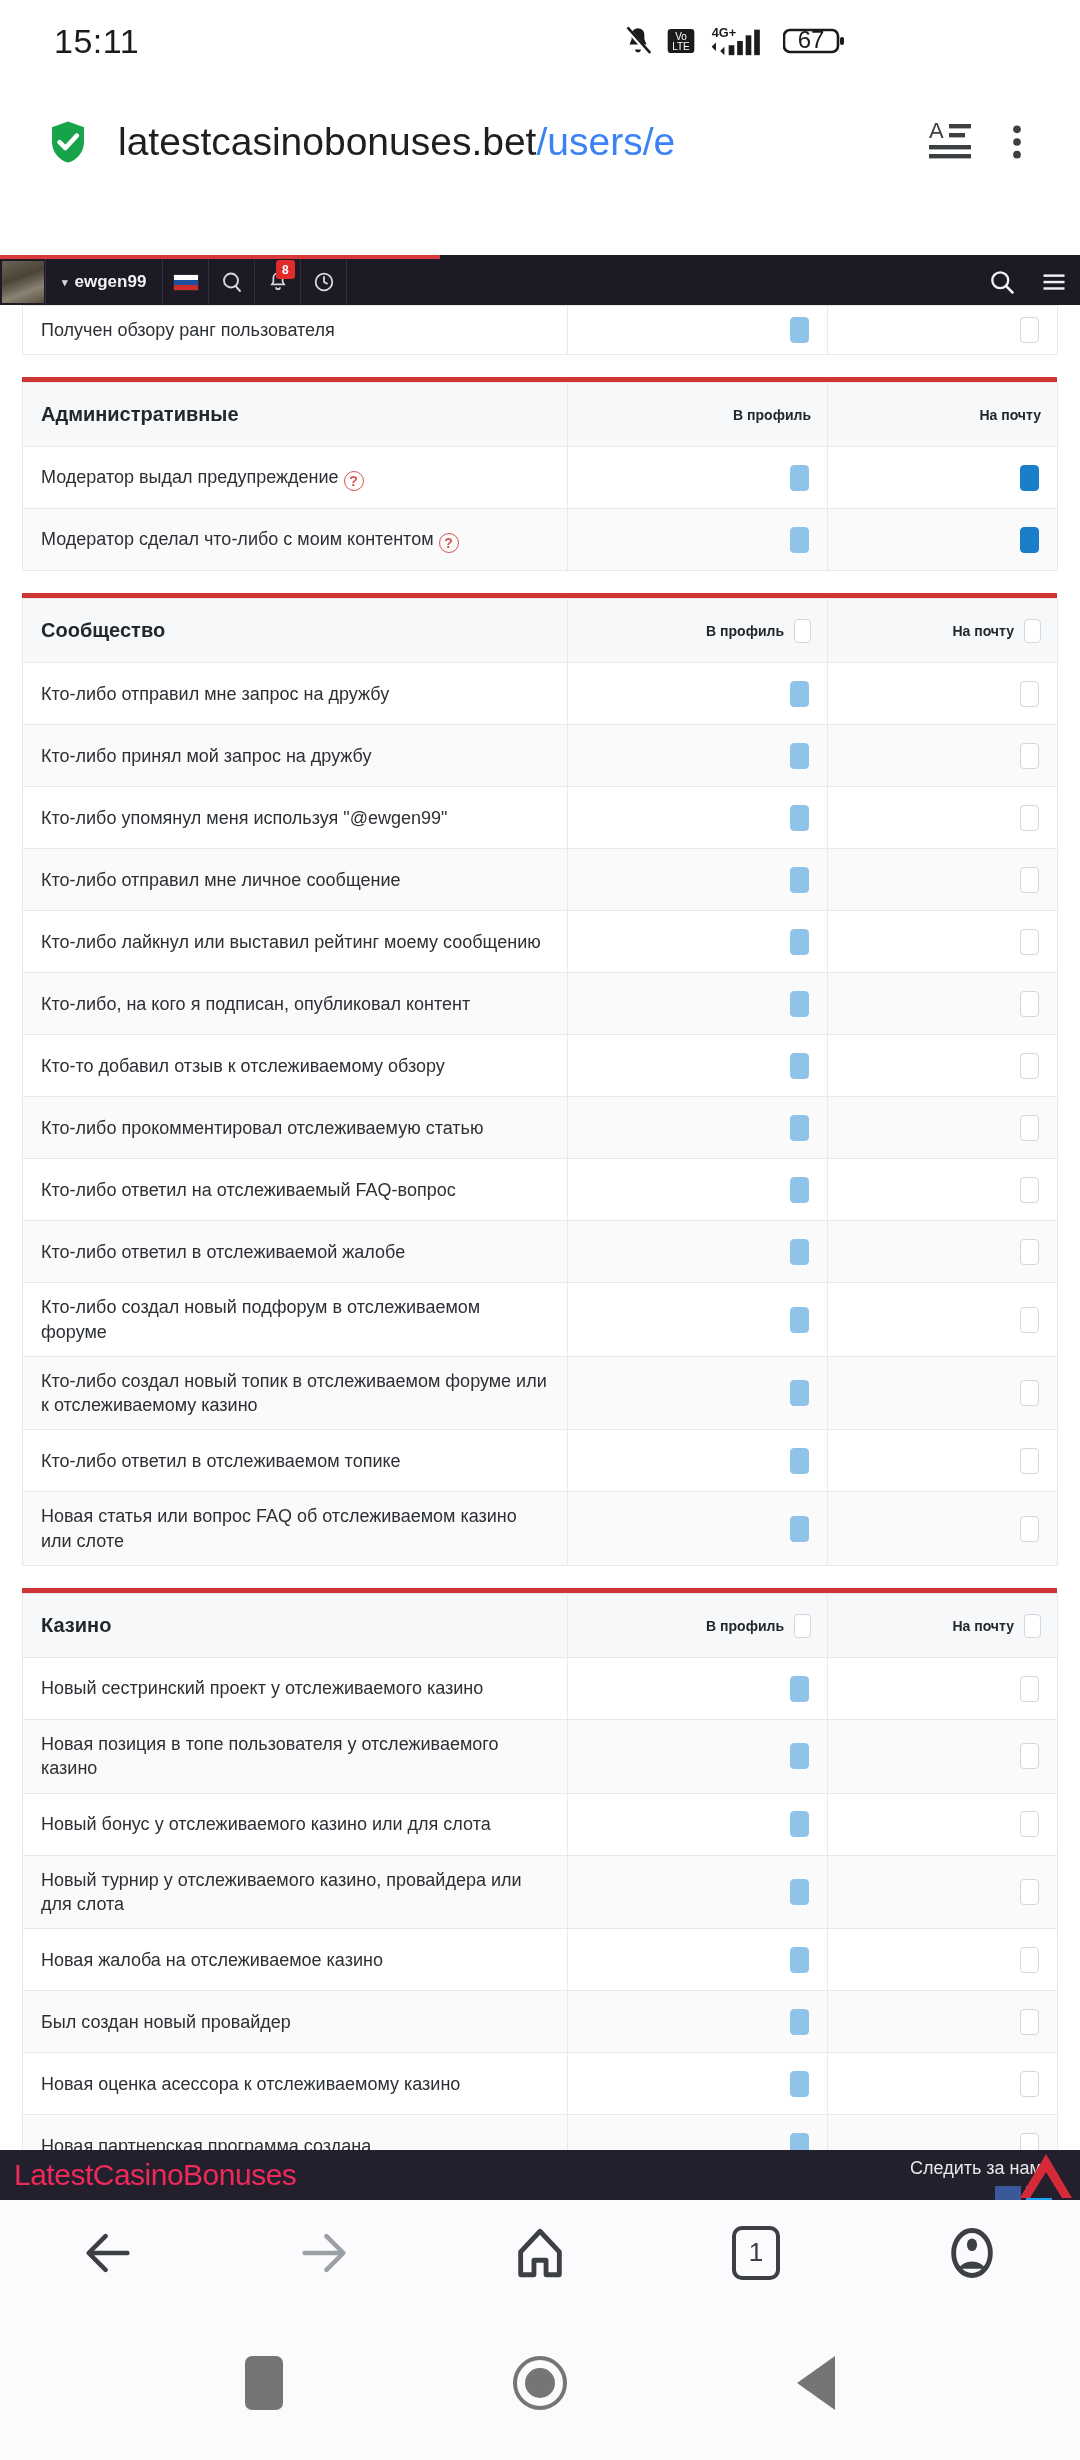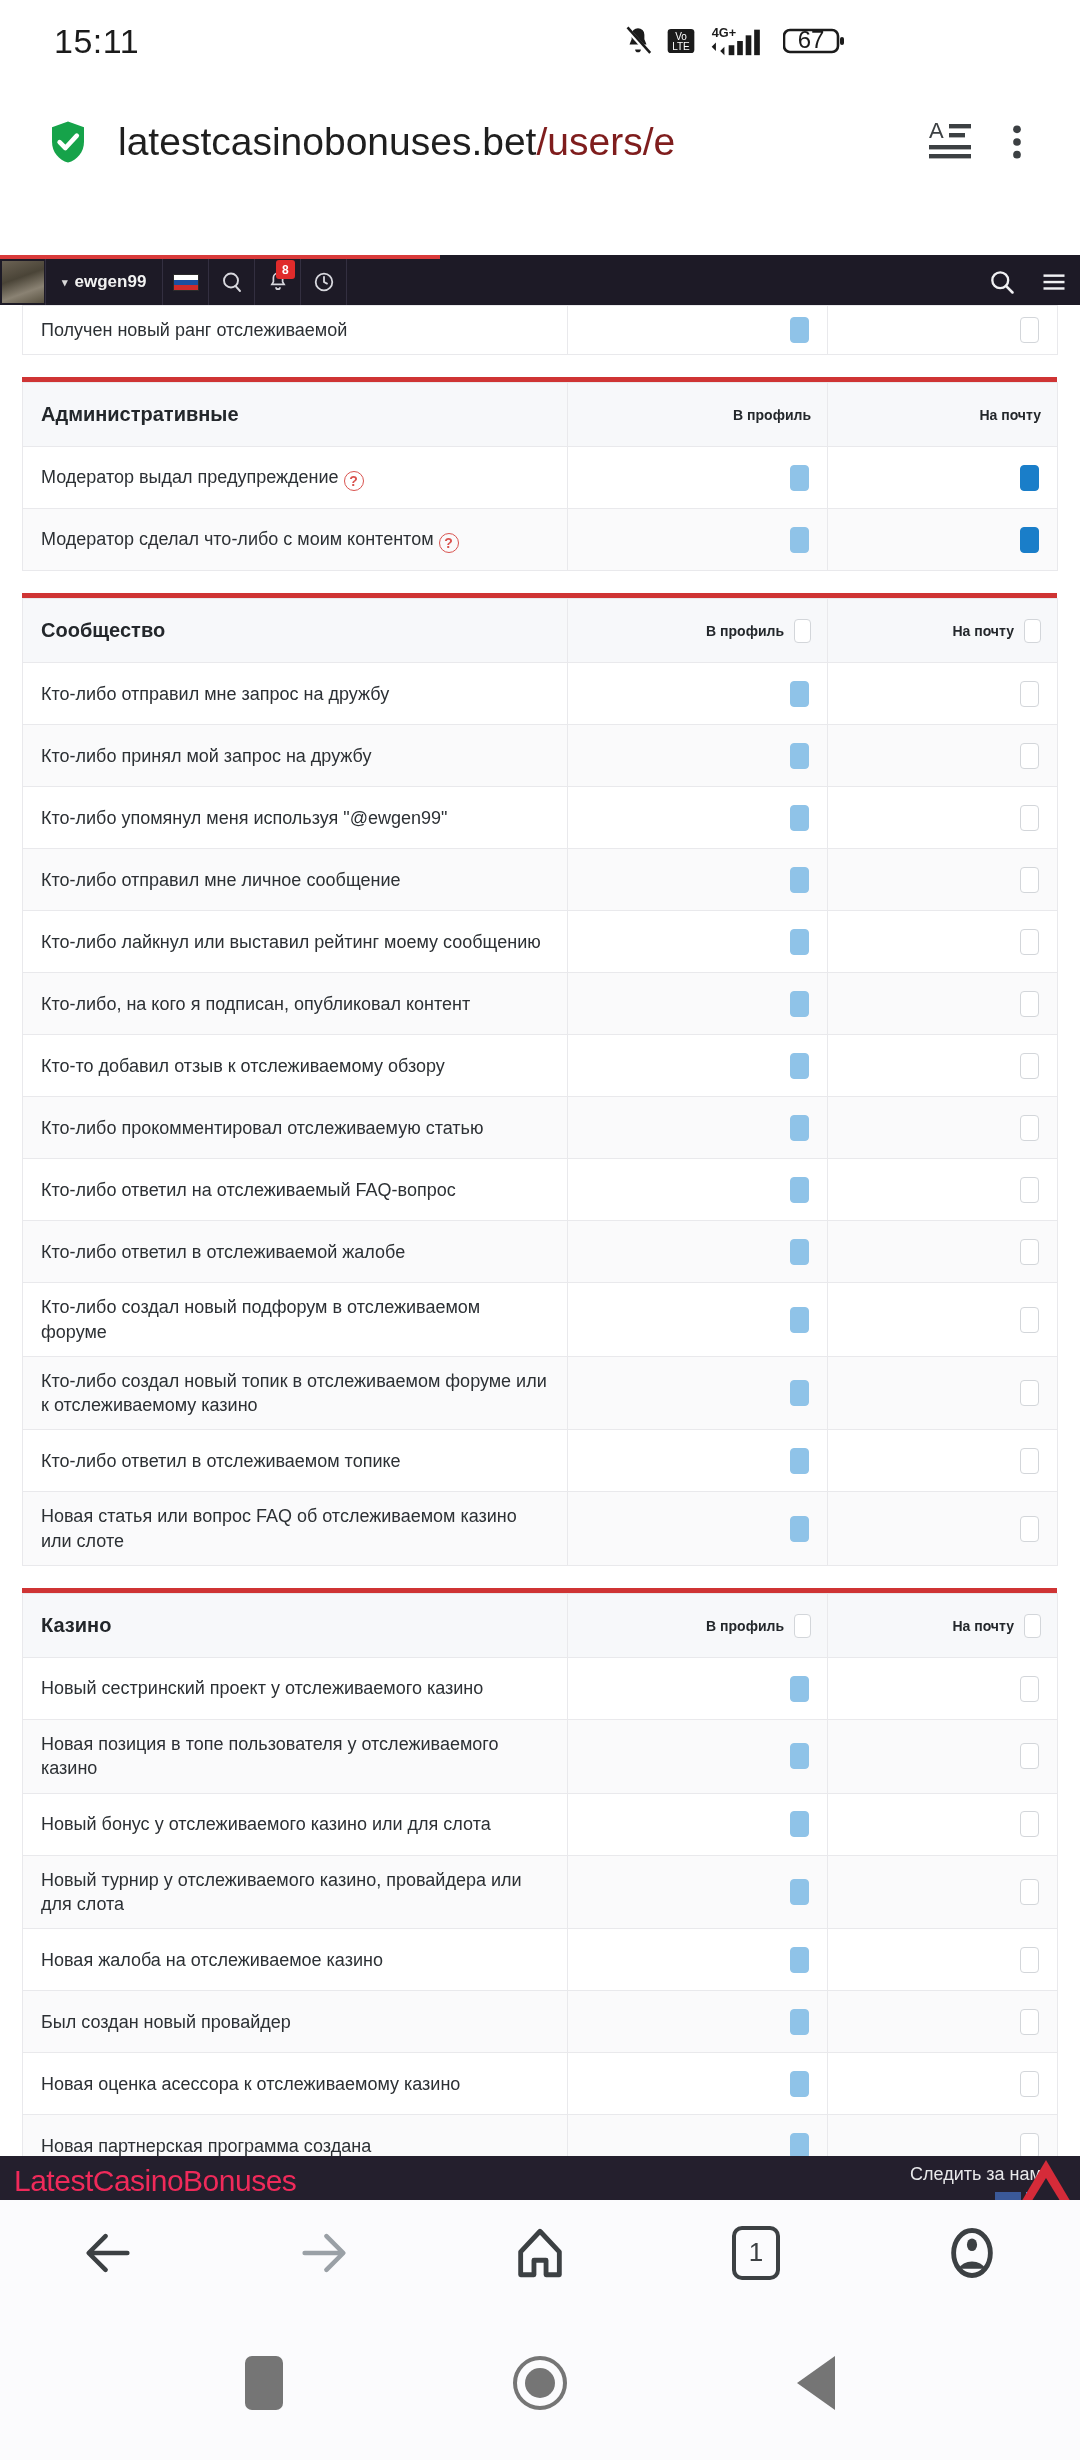--- a/index.html
+++ b/index.html
@@ -40,21 +40,21 @@
   .url-text {
     flex: 1 1 auto;
     font-size: 39px;
     color: #1f1f1f;
     white-space: nowrap;
     overflow: hidden;
     -webkit-mask-image: linear-gradient(to right, #000 0, #000 86%, transparent 100%);
     mask-image: linear-gradient(to right, #000 0, #000 86%, transparent 100%);
   }
   .url-text .host { color: #1f1f1f; }
-  .url-text .path { color: #7f1d1d; }
+  .url-text .path { color: #3b82f6; }
   .url-icon { width: 62px; flex: 0 0 62px; display: flex; justify-content: center; }
   .url-icon.menu { width: 70px; flex: 0 0 70px; }
 
   
   .viewport {
     position: absolute;
     top: 255px; left: 0;
     width: 1080px; height: 1945px;
     background: #ffffff;
     overflow: hidden;
@@ -168,21 +168,21 @@
     color: #d9534f; font-size: 14px; font-weight: bold;
     text-align: center; vertical-align: -3px;
     margin-left: 5px;
   }
 
   .block-gap { height: 22px; }
 
   
   .site-footer {
     position: relative;
-    width: 1080px; height: 44px;
+    width: 1080px; height: 50px;
     background: #241f2d;
     overflow: hidden;
   }
   .footer-logo {
     position: absolute; left: 14px; top: 8px;
     color: #ef2a5a; font-size: 30px;
     letter-spacing: -.5px;
   }
   .footer-follow {
     position: absolute; right: 28px; top: 8px;
@@ -370,21 +370,21 @@
 
     <div class="clipped-row">
       <table class="ntable">
         <colgroup>
             <col class="c1">
             <col class="c2">
             <col class="c3">
           </colgroup>
         <tbody>
           <tr style="height:48px">
-            <td class="label-cell">Получен новый ранг отслеживаемой</td>
+            <td class="label-cell">Получен обзору ранг пользователя</td>
             <td class="chk-cell"><span class="cb light"></span></td>
             <td class="chk-cell"><span class="cb empty"></span></td>
           </tr>
         </tbody>
       </table>
     </div>
 
     <div class="block-gap"></div>
     <div id="sections-root">
         <div class="block">

